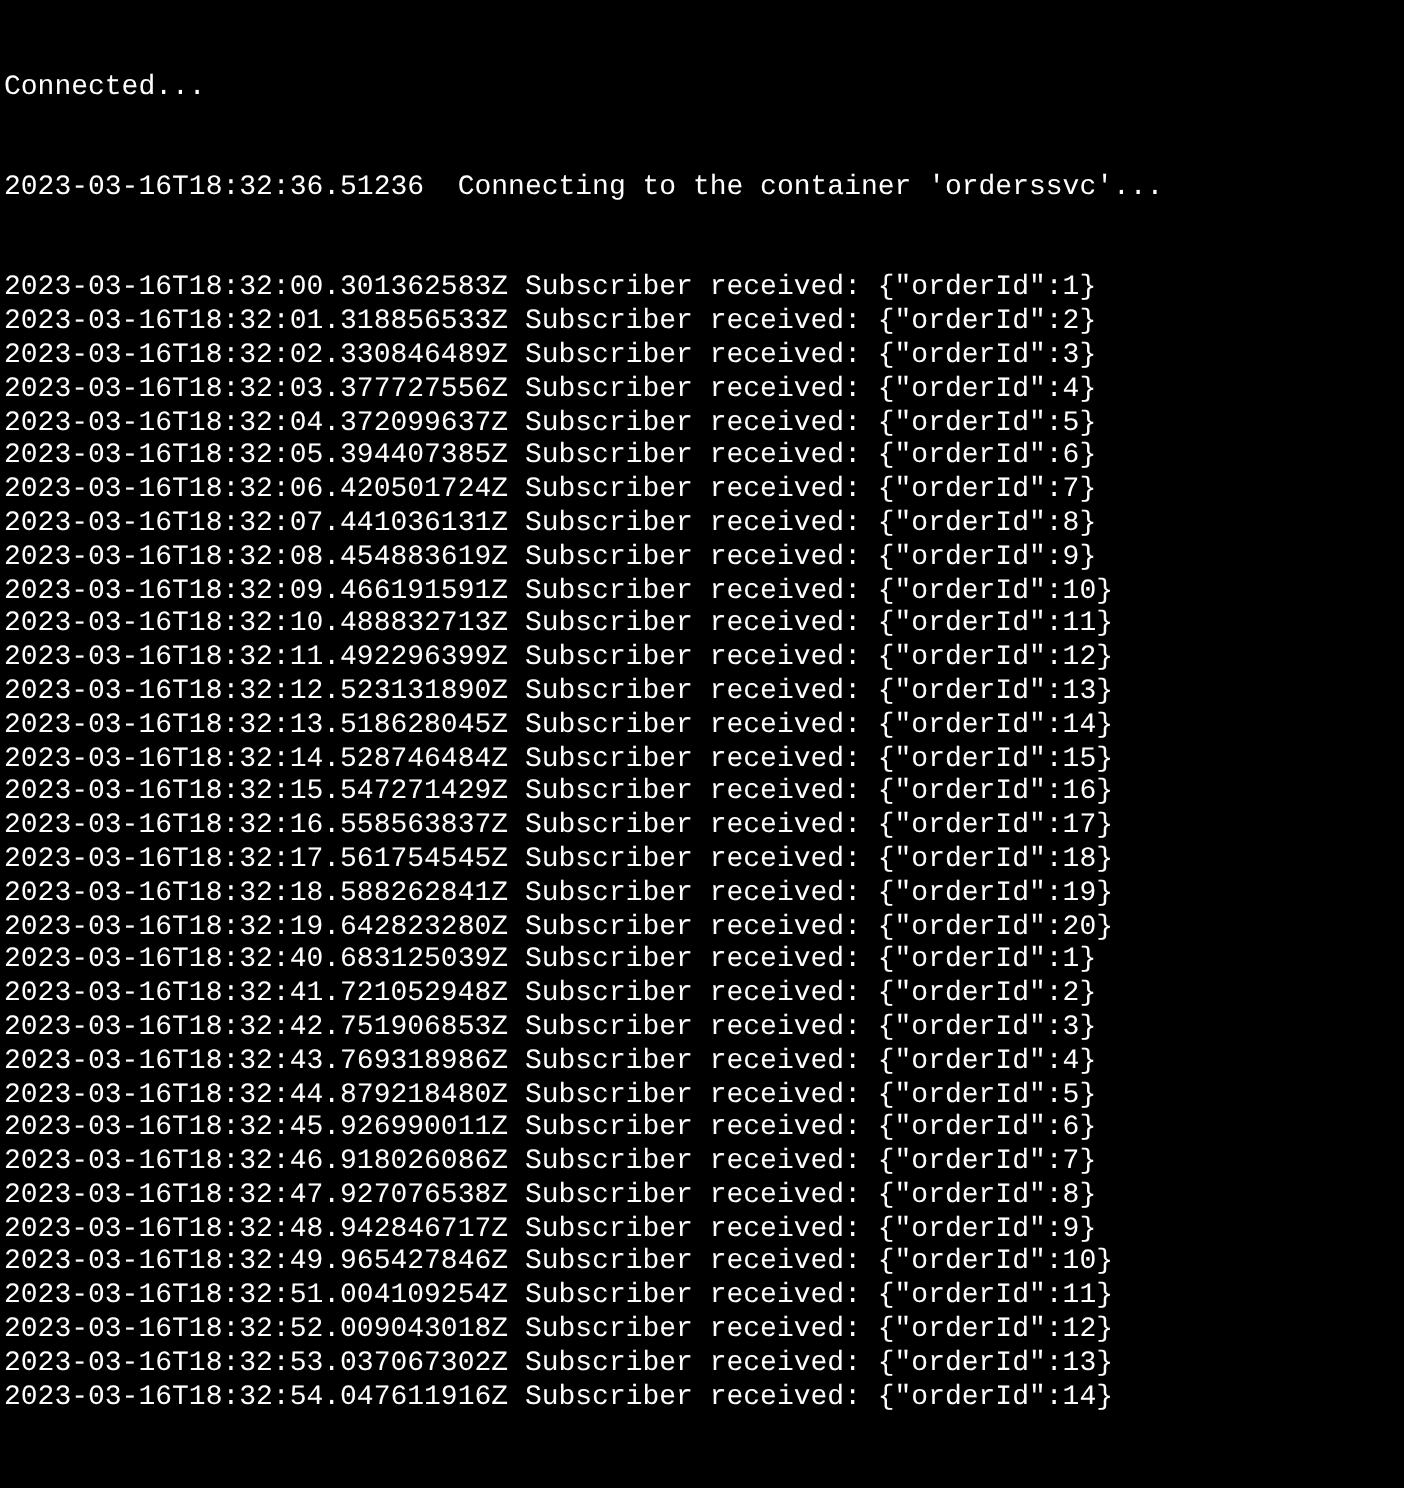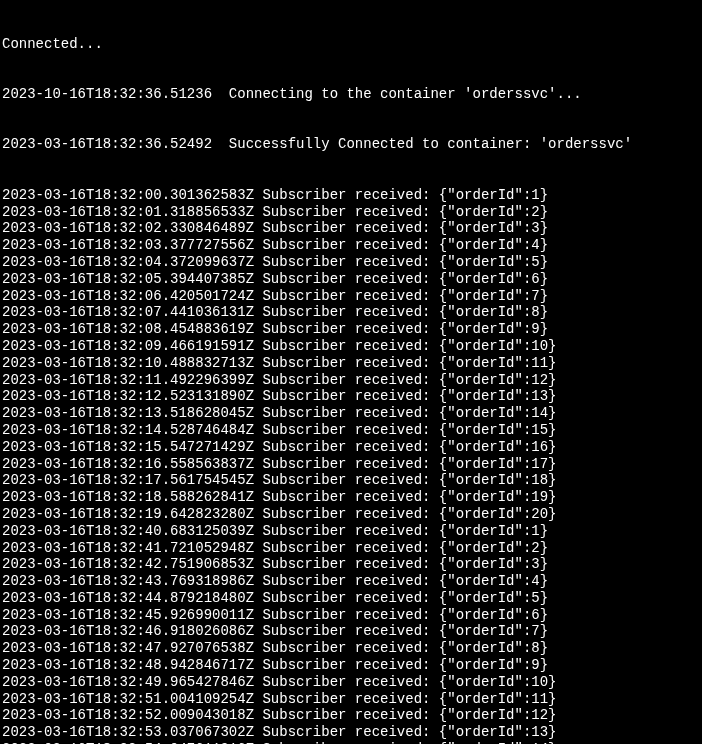--- a/index.html
+++ b/index.html
@@ -23,16 +23,15 @@
     }
     .line {
       display: block;
     }
   </style>
 </head>
 <body>
 
 <div class="terminal">
   <span class="line">Connected...</span>
-  <span class="line">2023-10-16T18:32:36.51236  Connecting to the container 'orderssvc'...</span>
-  <span class="line">2023-03-16T18:32:36.52492  Successfully Connected to container: 'orderssvc'</span>
+  <span class="line">2023-03-16T18:32:36.51236  Connecting to the container 'orderssvc'...</span>
   <div id="log-lines"><span class="line">2023-03-16T18:32:00.301362583Z Subscriber received: {"orderId":1}</span><span class="line">2023-03-16T18:32:01.318856533Z Subscriber received: {"orderId":2}</span><span class="line">2023-03-16T18:32:02.330846489Z Subscriber received: {"orderId":3}</span><span class="line">2023-03-16T18:32:03.377727556Z Subscriber received: {"orderId":4}</span><span class="line">2023-03-16T18:32:04.372099637Z Subscriber received: {"orderId":5}</span><span class="line">2023-03-16T18:32:05.394407385Z Subscriber received: {"orderId":6}</span><span class="line">2023-03-16T18:32:06.420501724Z Subscriber received: {"orderId":7}</span><span class="line">2023-03-16T18:32:07.441036131Z Subscriber received: {"orderId":8}</span><span class="line">2023-03-16T18:32:08.454883619Z Subscriber received: {"orderId":9}</span><span class="line">2023-03-16T18:32:09.466191591Z Subscriber received: {"orderId":10}</span><span class="line">2023-03-16T18:32:10.488832713Z Subscriber received: {"orderId":11}</span><span class="line">2023-03-16T18:32:11.492296399Z Subscriber received: {"orderId":12}</span><span class="line">2023-03-16T18:32:12.523131890Z Subscriber received: {"orderId":13}</span><span class="line">2023-03-16T18:32:13.518628045Z Subscriber received: {"orderId":14}</span><span class="line">2023-03-16T18:32:14.528746484Z Subscriber received: {"orderId":15}</span><span class="line">2023-03-16T18:32:15.547271429Z Subscriber received: {"orderId":16}</span><span class="line">2023-03-16T18:32:16.558563837Z Subscriber received: {"orderId":17}</span><span class="line">2023-03-16T18:32:17.561754545Z Subscriber received: {"orderId":18}</span><span class="line">2023-03-16T18:32:18.588262841Z Subscriber received: {"orderId":19}</span><span class="line">2023-03-16T18:32:19.642823280Z Subscriber received: {"orderId":20}</span><span class="line">2023-03-16T18:32:40.683125039Z Subscriber received: {"orderId":1}</span><span class="line">2023-03-16T18:32:41.721052948Z Subscriber received: {"orderId":2}</span><span class="line">2023-03-16T18:32:42.751906853Z Subscriber received: {"orderId":3}</span><span class="line">2023-03-16T18:32:43.769318986Z Subscriber received: {"orderId":4}</span><span class="line">2023-03-16T18:32:44.879218480Z Subscriber received: {"orderId":5}</span><span class="line">2023-03-16T18:32:45.926990011Z Subscriber received: {"orderId":6}</span><span class="line">2023-03-16T18:32:46.918026086Z Subscriber received: {"orderId":7}</span><span class="line">2023-03-16T18:32:47.927076538Z Subscriber received: {"orderId":8}</span><span class="line">2023-03-16T18:32:48.942846717Z Subscriber received: {"orderId":9}</span><span class="line">2023-03-16T18:32:49.965427846Z Subscriber received: {"orderId":10}</span><span class="line">2023-03-16T18:32:51.004109254Z Subscriber received: {"orderId":11}</span><span class="line">2023-03-16T18:32:52.009043018Z Subscriber received: {"orderId":12}</span><span class="line">2023-03-16T18:32:53.037067302Z Subscriber received: {"orderId":13}</span><span class="line">2023-03-16T18:32:54.047611916Z Subscriber received: {"orderId":14}</span></div>
 </div>
 
 </body></html>

